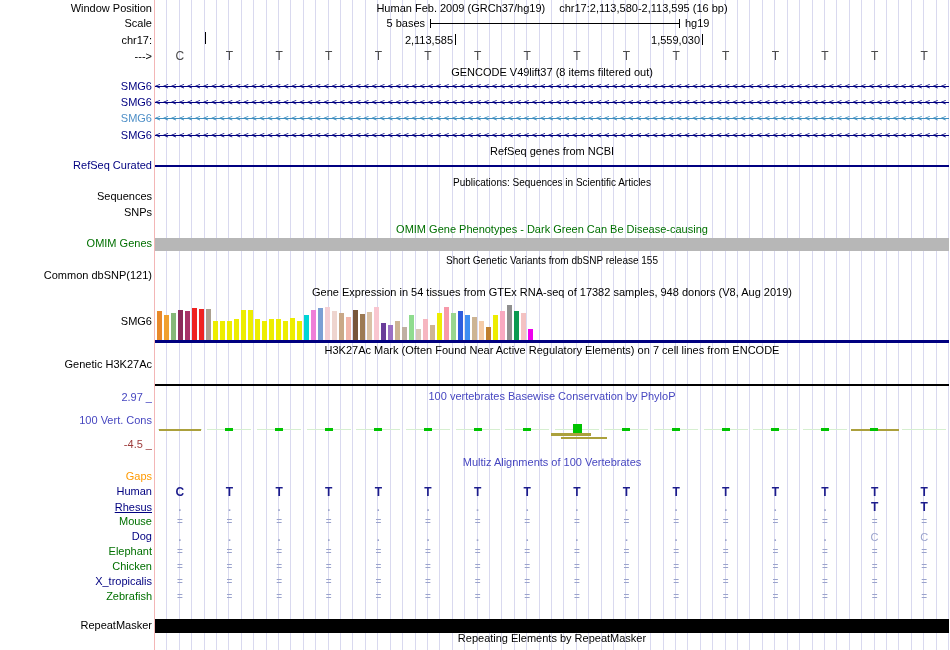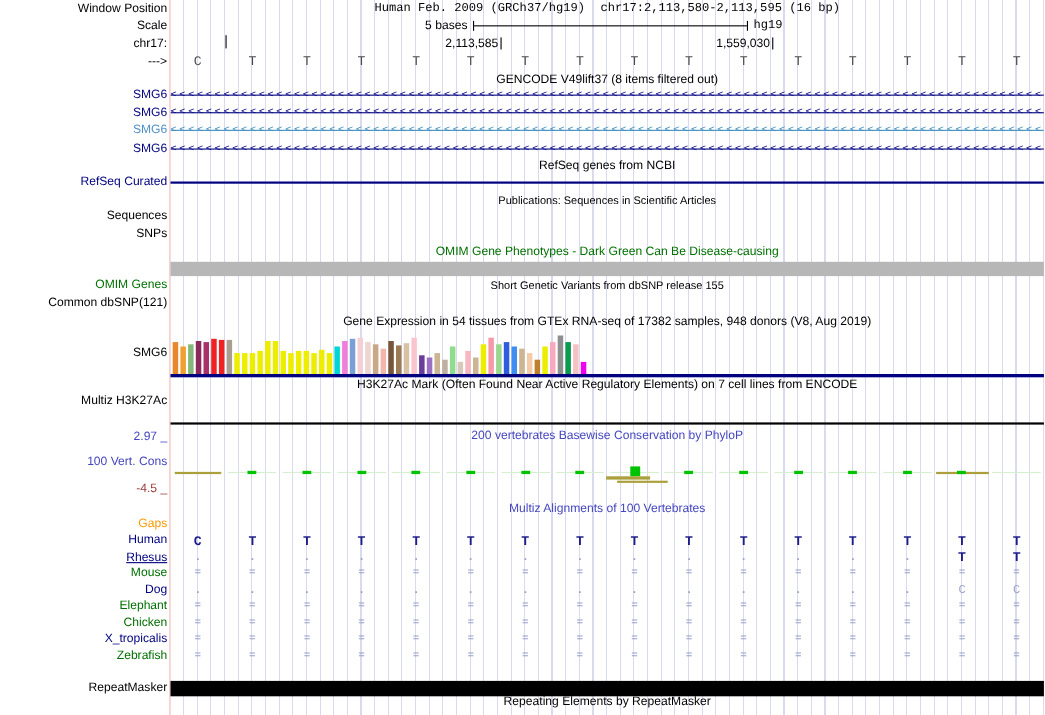--- a/index.html
+++ b/index.html
@@ -1,21 +1,21 @@
 <!DOCTYPE html>
 <html><head>
 <meta charset="utf-8">
 <style>
   html,body{margin:0;padding:0;}
   body{
     width:950px;height:650px;position:relative;background:#ffffff;
     font-family:"Liberation Sans",sans-serif;font-size:11px;color:#000;
     overflow:hidden;
   }
-  .abs{position:absolute;font-family:Liberation Mono, monospace;}
+  .abs{position:absolute;}
   
   .grid{
     left:155px;top:0;width:794px;height:650px;
     background:repeating-linear-gradient(to right,
       transparent 0px, transparent 11.4px,
       #d9d9ef 11.4px, #d9d9ef 12.406px);
   }
   .pink-line{left:154px;top:0;width:1px;height:650px;background:#f3b6b6;}
 
   
@@ -132,21 +132,21 @@
 
 <div class="title c-black" style="top:145px">RefSeq genes from NCBI</div>
 <div class="lbl c-navy" style="top:159px">RefSeq Curated</div>
 <div class="abs hline refseq-line"></div>
 
 <div class="title c-black small" style="top:176px">Publications: Sequences in Scientific Articles</div>
 <div class="lbl c-black" style="top:190px">Sequences</div>
 <div class="lbl c-black" style="top:206px">SNPs</div>
 
 <div class="title c-green" style="top:223px">OMIM Gene Phenotypes - Dark Green Can Be Disease-causing</div>
-<div class="lbl c-green" style="top:253px">OMIM Genes</div>
+<div class="lbl c-green" style="top:237px">OMIM Genes</div>
 <div class="abs hline omim-bar"></div>
 
 <div class="title c-black small" style="top:254px">Short Genetic Variants from dbSNP release 155</div>
 <div class="lbl c-black" style="top:269px">Common dbSNP(121)</div>
 
 <div class="title c-black" style="top:286px">Gene Expression in 54 tissues from GTEx RNA-seq of 17382 samples, 948 donors (V8, Aug 2019)</div>
 <div class="lbl c-black" style="top:315px">SMG6</div>
 <div class="abs gtex-bars" id="gtex-bars">
     <div style="height: 29px; background: rgb(232, 136, 42);"></div>
     <div style="height: 25px; background: rgb(240, 160, 48);"></div>
@@ -199,24 +199,24 @@
     <div style="height: 25px; background: rgb(237, 237, 0);"></div>
     <div style="height: 29px; background: rgb(248, 169, 192);"></div>
     <div style="height: 35px; background: rgb(143, 143, 143);"></div>
     <div style="height: 29px; background: rgb(10, 154, 80);"></div>
     <div style="height: 27px; background: rgb(244, 194, 194);"></div>
     <div style="height: 11px; background: rgb(238, 0, 238);"></div>
   </div>
 <div class="abs hline gtex-underline"></div>
 
 <div class="title c-black" style="top:344px">H3K27Ac Mark (Often Found Near Active Regulatory Elements) on 7 cell lines from ENCODE</div>
-<div class="lbl c-black" style="top:358px">Multiz H3K27Ac</div>
+<div class="lbl c-black" style="top:358px">Genetic H3K27Ac</div>
 <div class="abs hline h3k-line"></div>
 
-<div class="title c-tblue" style="top:390px">200 vertebrates Basewise Conservation by PhyloP</div>
+<div class="title c-tblue" style="top:390px">100 vertebrates Basewise Conservation by PhyloP</div>
 <div class="lbl c-tblue" style="top:391px">2.97 _</div>
 <div class="lbl c-tblue" style="top:414px">100 Vert. Cons</div>
 <div class="abs cons" id="cons-track">
     <div style="left: 2.8125px; top: 9px; width: 44px; height: 1px; background: rgb(214, 239, 208);"></div>
     <div style="left: 3.8125px; top: 9px; width: 42px; height: 2px; background: rgb(171, 160, 60);"></div>
     <div style="left: 52.4375px; top: 9px; width: 44px; height: 1px; background: rgb(214, 239, 208);"></div>
     <div style="left: 70.4375px; top: 8px; width: 8px; height: 3px; background: rgb(0, 195, 0);"></div>
     <div style="left: 102.062px; top: 9px; width: 44px; height: 1px; background: rgb(214, 239, 208);"></div>
     <div style="left: 120.062px; top: 8px; width: 8px; height: 3px; background: rgb(0, 195, 0);"></div>
     <div style="left: 151.688px; top: 9px; width: 44px; height: 1px; background: rgb(214, 239, 208);"></div>

